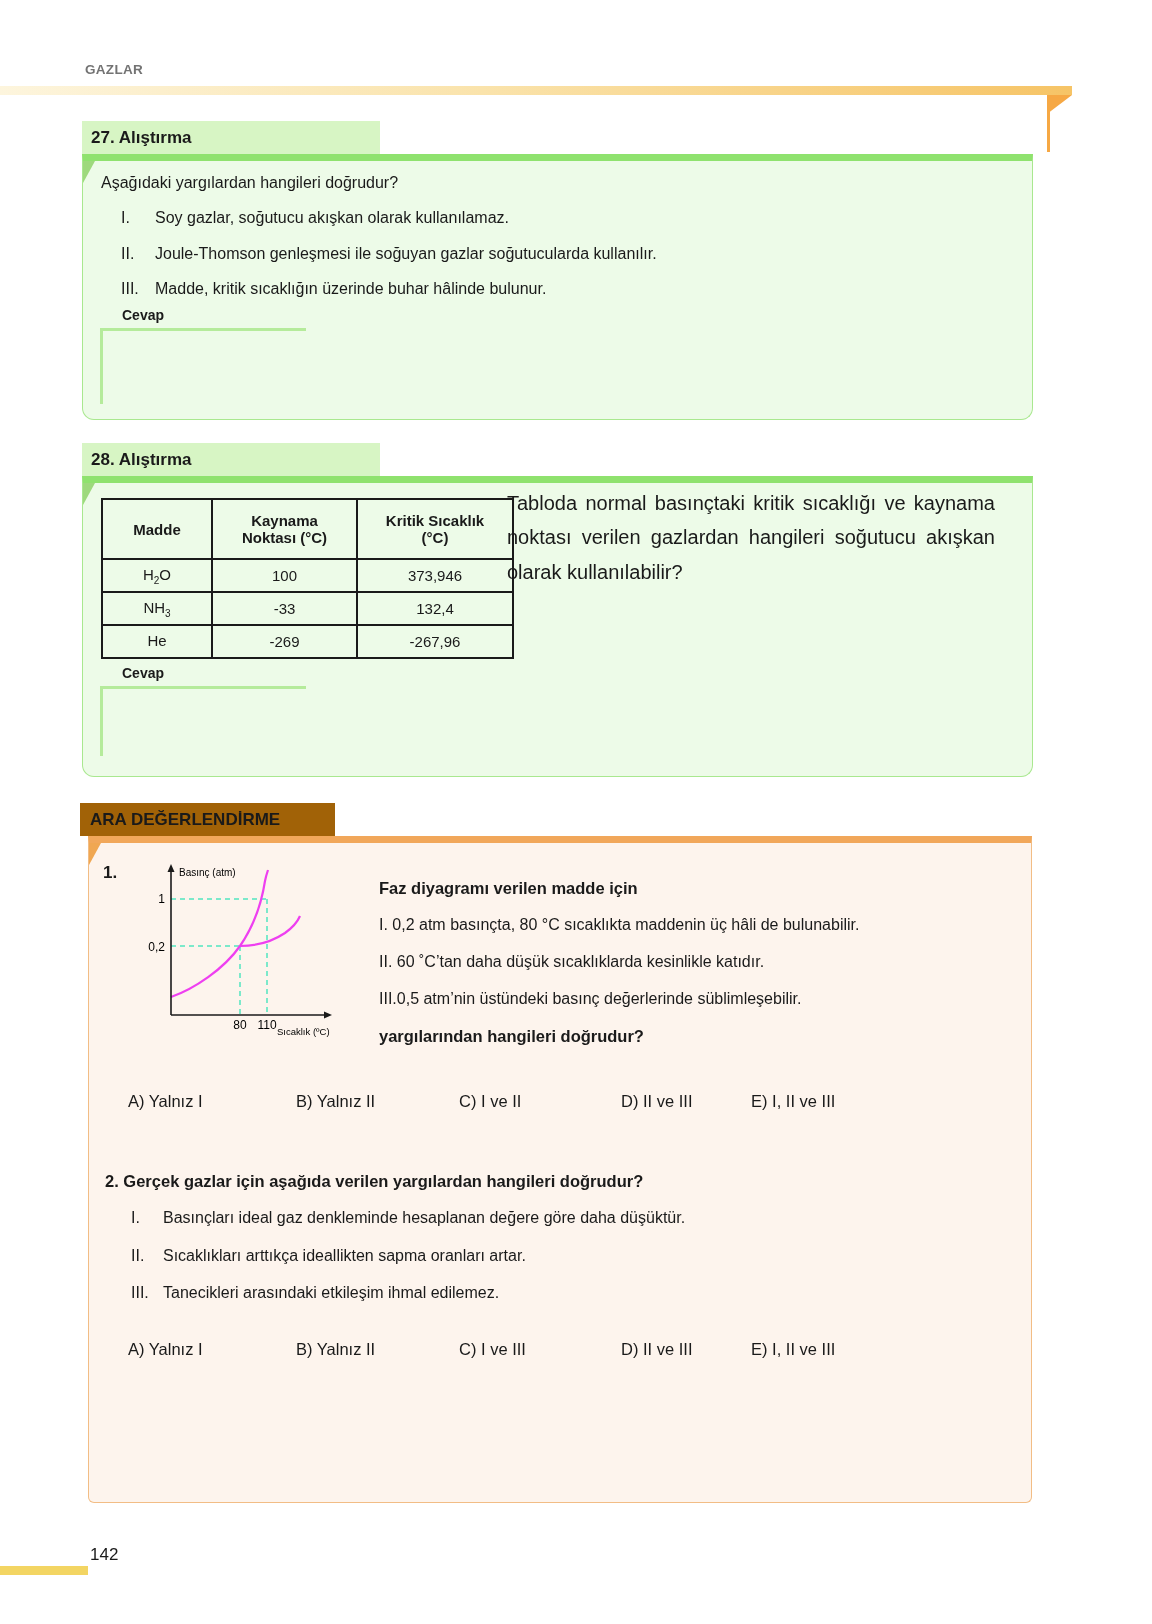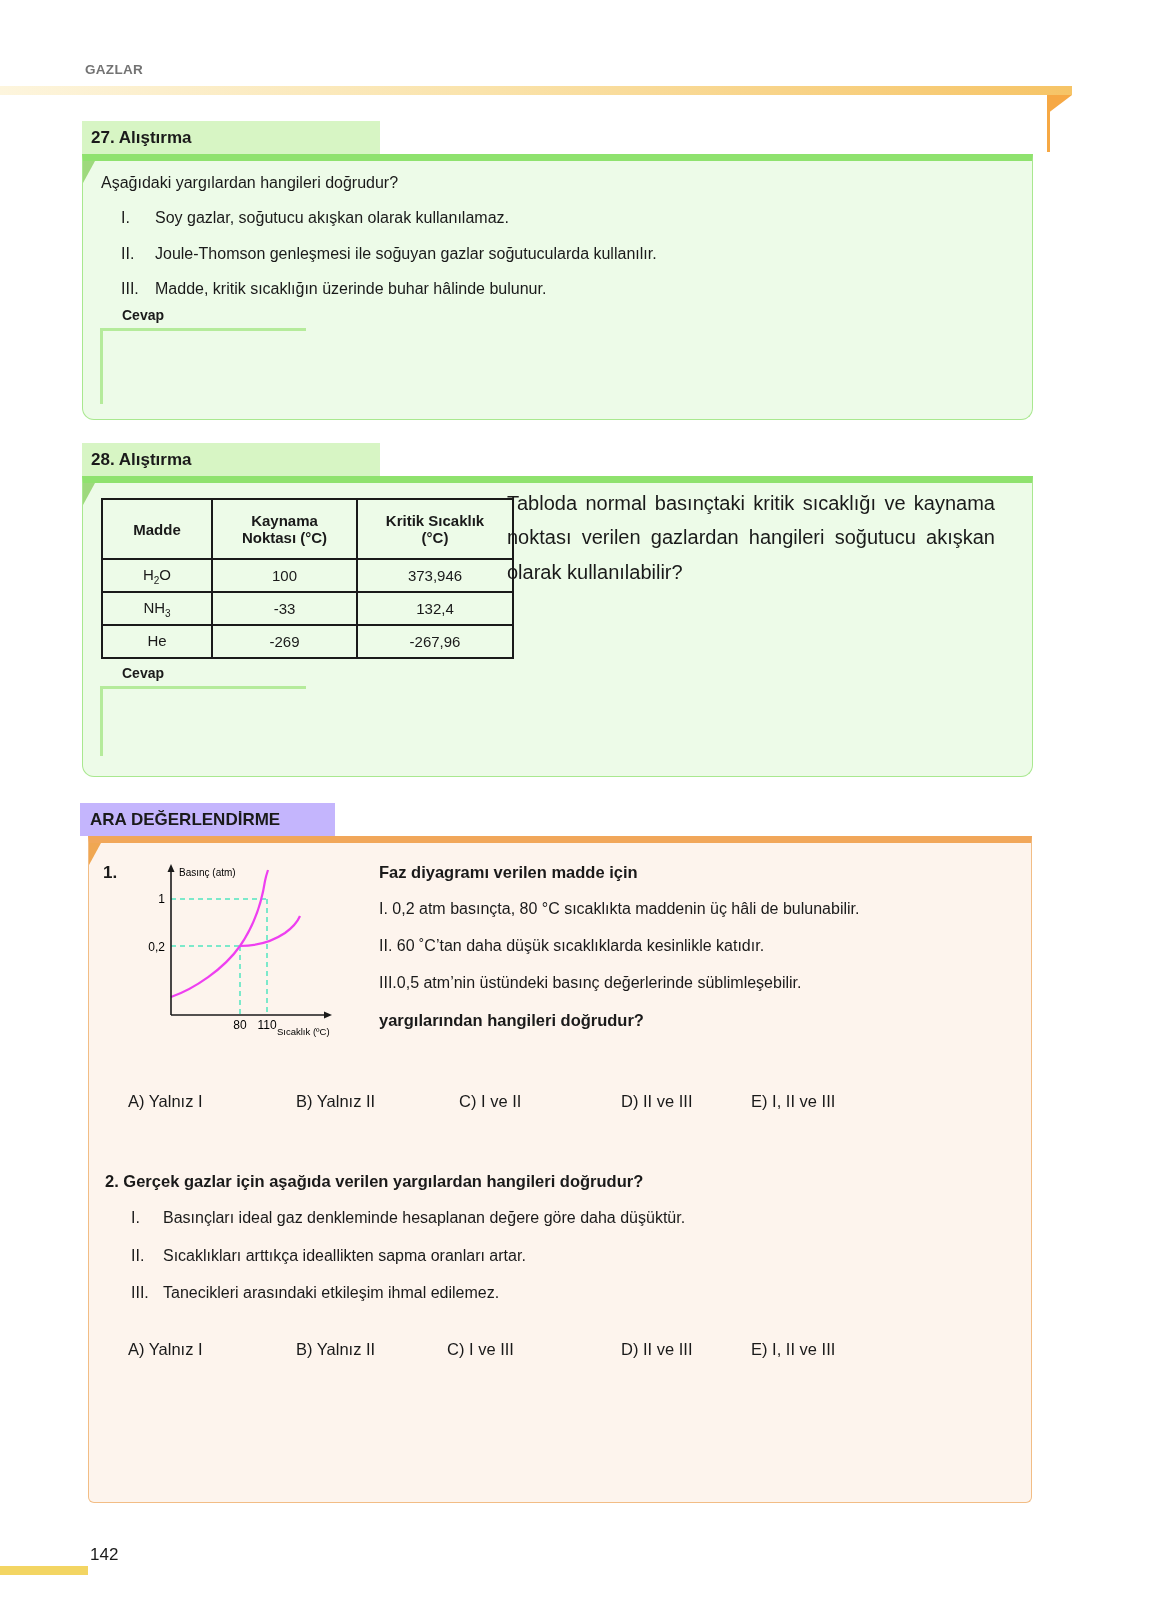--- a/index.html
+++ b/index.html
@@ -37,30 +37,30 @@
   .gas-table{position:absolute;left:18px;top:15px;border-collapse:collapse;font-size:15px;text-align:center;}
   .gas-table th,.gas-table td{border:2px solid #1a1a1a;padding:0 6px;}
   .gas-table th{font-weight:bold;height:58px;}
   .gas-table td{height:31px;font-weight:normal;}
   .col-madde{width:96px;}  .col-kaynama{width:131px;}  .col-kritik{width:142px;}
   .gas-table sub{font-size:10px;}
 
   .ex28-para{position:absolute;left:424px;top:3px;width:488px;font-size:20px;line-height:1.72;text-align:justify;}
 
   
-  .ara-label{position:absolute;left:80px;top:803px;width:255px;height:33px;background:#c4b5fd;
+  .ara-label{position:absolute;left:80px;top:803px;width:255px;height:33px;background:#a16207;
              font-size:17px;font-weight:bold;line-height:33px;padding-left:10px;box-sizing:border-box;}
   .ara-box{position:absolute;left:88px;top:836px;width:944px;height:667px;background:#fdf4ed;
            border:1px solid #f2bd85;border-top:7px solid #f1a75a;border-radius:0 0 6px 6px;box-sizing:border-box;}
 
   .q1-num{position:absolute;left:14px;top:20px;font-size:17px;font-weight:bold;}
   .diagram{position:absolute;left:50px;top:8px;}
 
   .q1-text{position:absolute;left:290px;top:20px;width:640px;font-size:16px;}
-  .q1-line{position:absolute;left:0;width:640px;}
+  .q1-line{position:absolute;left:0;width:640px;margin-top:16px;}
   .bold-line{font-weight:bold;font-size:16.5px;}
 
   .q2-heading{position:absolute;left:16px;top:329px;width:900px;font-size:16.5px;font-weight:bold;}
   .q2-item .numeral{left:0;width:32px;}
   .q2-item .itext{left:32px;width:820px;}
 
   .option{position:absolute;font-size:16.5px;white-space:nowrap;}
 
   
   .pagenum{position:absolute;left:90px;top:1545px;font-size:17px;}
@@ -212,21 +212,21 @@
       <span class="itext">Sıcaklıkları arttıkça ideallikten sapma oranları artar.</span>
     </div>
     <div class="roman-item q2-item" style="left:42px;top:441px">
       <span class="numeral">III.</span>
       <span class="itext">Tanecikleri arasındaki etkileşim ihmal edilemez.</span>
     </div>
 
     <div>
       <span class="option" style="left:39px;top:497px">A) Yalnız I</span>
       <span class="option" style="left:207px;top:497px">B) Yalnız II</span>
-      <span class="option" style="left:358px;top:497px">C) I ve III</span>
+      <span class="option" style="left:370px;top:497px">C) I ve III</span>
       <span class="option" style="left:532px;top:497px">D) II ve III</span>
       <span class="option" style="left:662px;top:497px">E) I, II ve III</span>
     </div>
   </div>
 
   <div class="pagenum">142</div>
   <div class="bottombar"></div>
 </div>
 
 </body></html>

